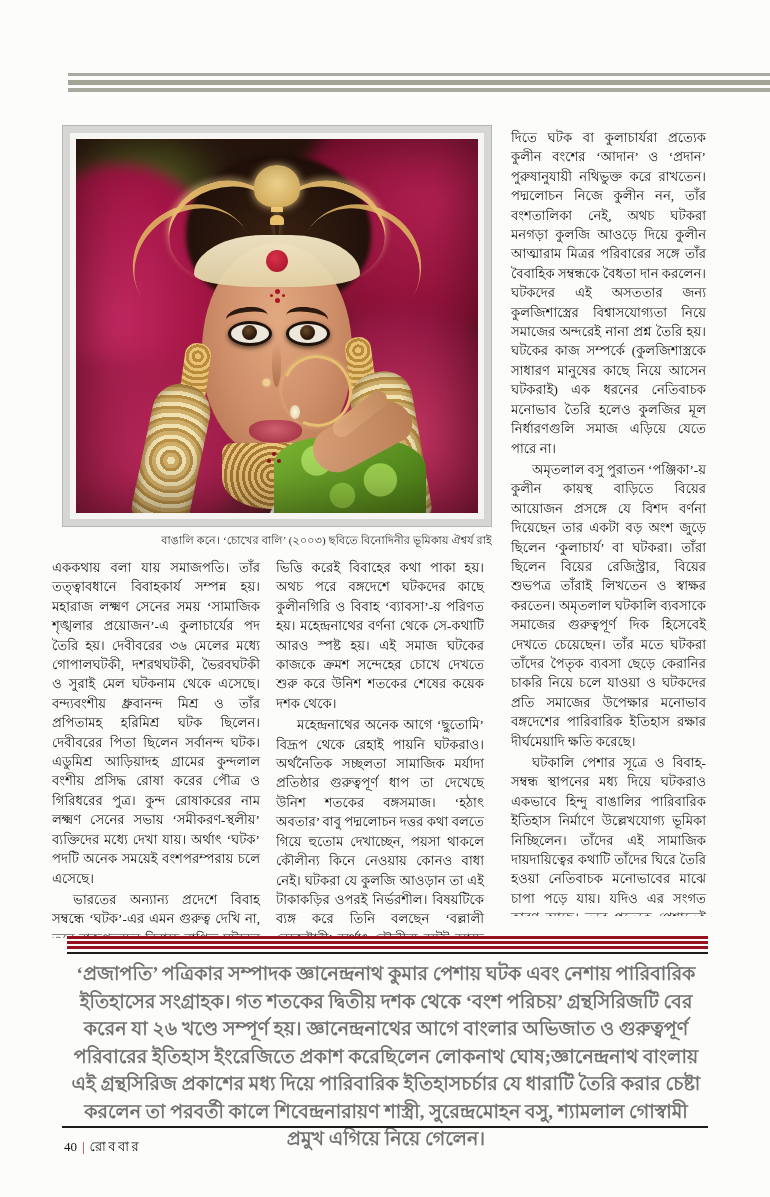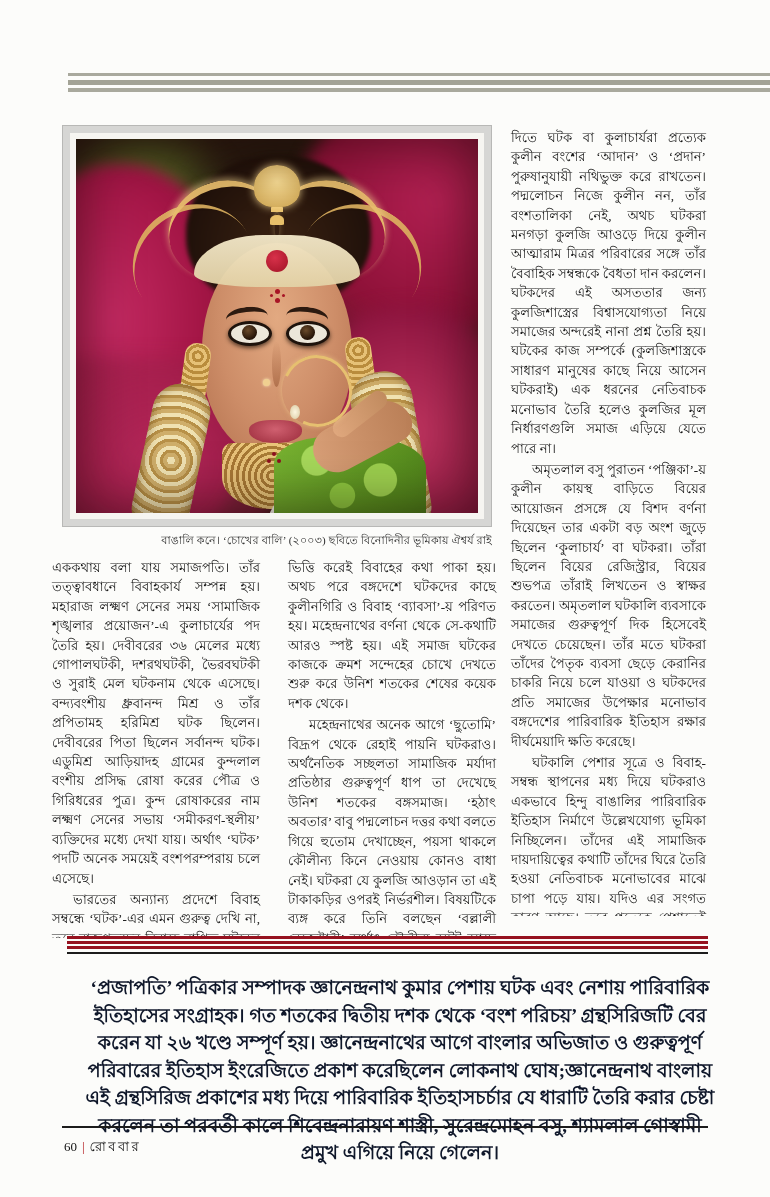--- a/index.html
+++ b/index.html
@@ -77,32 +77,32 @@
   .vignette { left:0; top:0; right:0; bottom:0; box-shadow:inset 0 0 60px rgba(20,8,4,.55); }
 
   
   .caption { position:absolute; left:62px; top:532px; width:430px; text-align:right; font-size:11px; color:#2b2b2b; letter-spacing:.2px; }
 
   
   .col { position:absolute; overflow:hidden; font-size:13.2px; line-height:19.4px; text-align:justify; }
   .col p { margin:2px; }
   .col p + p { text-indent:1.6em; }
   .col-left  { left:50px;  top:556px; width:212px; height:382px; }
-  .col-mid   { left:286px; top:556px; width:212px; height:382px; }
+  .col-mid   { left:274px; top:556px; width:212px; height:382px; }
   .col-right { left:509px; top:126px; width:199px; height:790px; }
 
   
   .quote-sep { position:absolute; left:67px; top:936px; width:641px; }
   .quote-sep .red { height:3px; background:#96121f; }
   .quote-sep .red + .red { margin-top:2px; }
   .quote-sep .blk { height:2px; background:#1c1c1c; margin-top:3px; }
 
   .pull-quote {
-    position:absolute; left:70px; top:960px; width:632px; margin:14px;
-    font-size:19px; line-height:27.5px; font-weight:bold; text-align:center; color:#0f172a;
+    position:absolute; left:70px; top:960px; width:632px; margin:0;
+    font-size:19px; line-height:27.5px; font-weight:bold; text-align:center; color:#737373;
   }
 
   
   .footer-rule { position:absolute; left:62px; top:1126px; width:646px; height:2px; background:#1c1c1c; }
   .footer { position:absolute; left:64px; top:1137px; font-size:13px; color:#111; }
   .footer .pipe { color:#b01116; padding:0 5px; }
   .footer .mag { letter-spacing:2.5px; }
 </style>
 </head>
 <body>
@@ -184,16 +184,16 @@
     <div class="red"></div>
     <div class="red"></div>
     <div class="red"></div>
     <div class="blk"></div>
   </div>
 
   <blockquote class="pull-quote">‘প্রজাপতি’ পত্রিকার সম্পাদক জ্ঞানেন্দ্রনাথ কুমার পেশায় ঘটক এবং নেশায় পারিবারিক ইতিহাসের সংগ্রাহক। গত শতকের দ্বিতীয় দশক থেকে ‘বংশ পরিচয়’ গ্রন্থসিরিজটি বের করেন যা ২৬ খণ্ডে সম্পূর্ণ হয়। জ্ঞানেন্দ্রনাথের আগে বাংলার অভিজাত ও গুরুত্বপূর্ণ পরিবারের ইতিহাস ইংরেজিতে প্রকাশ করেছিলেন লোকনাথ ঘোষ;জ্ঞানেন্দ্রনাথ বাংলায় এই গ্রন্থসিরিজ প্রকাশের মধ্য দিয়ে পারিবারিক ইতিহাসচর্চার যে ধারাটি তৈরি করার চেষ্টা করলেন তা পরবর্তী কালে শিবেন্দ্রনারায়ণ শাস্ত্রী, সুরেন্দ্রমোহন বসু, শ্যামলাল গোস্বামী প্রমুখ এগিয়ে নিয়ে গেলেন।</blockquote>
 
   <div class="footer-rule"></div>
   <div class="footer">
-    <span>60</span><span class="pipe">|</span><span class="mag">রোববার</span>
+    <span>40</span><span class="pipe">|</span><span class="mag">রোববার</span>
   </div>
 
 </div>
 
 </body></html>

